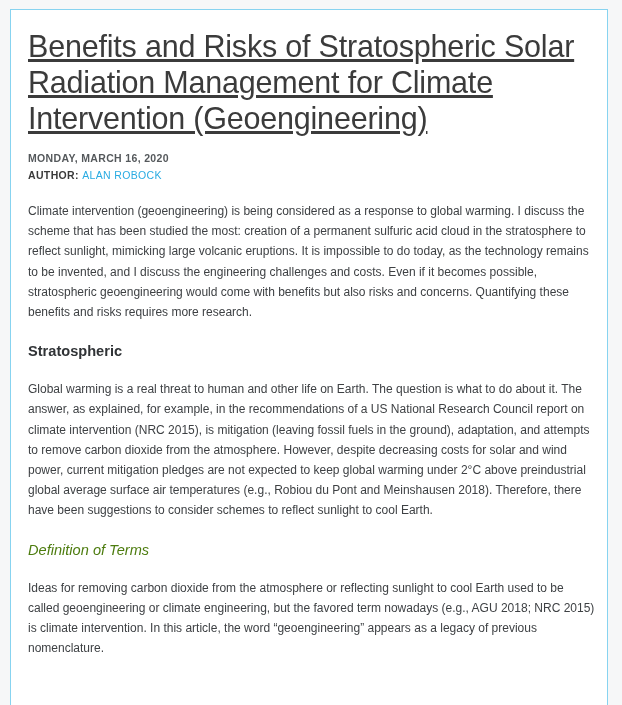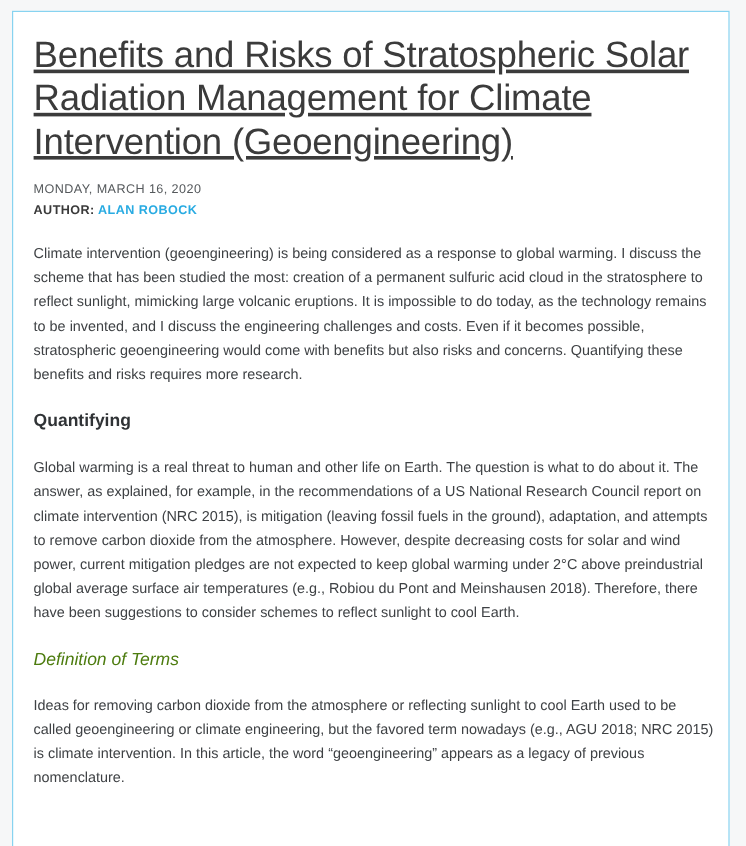--- a/index.html
+++ b/index.html
@@ -35,35 +35,35 @@
     margin: 0 0 14px 0;
     letter-spacing: -0.2px;
     max-width: 572px;
     text-decoration: underline;
   }
   .meta-date {
     font-size: 10.5px;
     letter-spacing: 0.35px;
     color: #55595c;
     text-transform: uppercase;
-    font-weight: 400;
+    font-weight: 700;
     margin: 16px 0 5px 0;
   }
   .meta-author {
     font-size: 10.5px;
     letter-spacing: 0.35px;
     text-transform: uppercase;
     font-weight: 700;
     color: #3a3a3a;
     margin: 0 0 20px 0;
   }
   .author-link {
     color: #29abe2;
     text-decoration: none;
-    font-weight: 700;
+    font-weight: 400;
     text-align: center;
   }
   .body-text {
     font-size: 12px;
     line-height: 20.2px;
     color: #3e4144;
     margin: 0 0 19px 0;
     max-width: 575px;
   }
   .section-heading {
@@ -92,21 +92,21 @@
 
     <div class="meta-date">MONDAY, MARCH 16, 2020</div>
 
     <div class="meta-author">
       <span>AUTHOR:</span>
       <a class="author-link" href="#">ALAN ROBOCK</a>
     </div>
 
     <p class="body-text">Climate intervention (geoengineering) is being considered as a response to global warming. I discuss the scheme that has been studied the most: creation of a permanent sulfuric acid cloud in the stratosphere to reflect sunlight, mimicking large volcanic eruptions. It is impossible to do today, as the technology remains to be invented, and I discuss the engineering challenges and costs. Even if it becomes possible, stratospheric geoengineering would come with benefits but also risks and concerns. Quantifying these benefits and risks requires more research.</p>
 
-    <h2 class="section-heading">Quantifying</h2>
+    <h2 class="section-heading">Stratospheric</h2>
 
     <p class="body-text">Global warming is a real threat to human and other life on Earth. The question is what to do about it. The answer, as explained, for example, in the recommendations of a US National Research Council report on climate intervention (NRC 2015), is mitigation (leaving fossil fuels in the ground), adaptation, and attempts to remove carbon dioxide from the atmosphere. However, despite decreasing costs for solar and wind power, current mitigation pledges are not expected to keep global warming under 2°C above preindustrial global average surface air temperatures (e.g., Robiou du Pont and Meinshausen 2018). Therefore, there have been suggestions to consider schemes to reflect sunlight to cool Earth.</p>
 
     <h3 class="sub-heading">Definition of Terms</h3>
 
     <p class="body-text">Ideas for removing carbon dioxide from the atmosphere or reflecting sunlight to cool Earth used to be called geoengineering or climate engineering, but the favored term nowadays (e.g., AGU 2018; NRC 2015) is climate intervention. In this article, the word “geoengineering” appears as a legacy of previous nomenclature.</p>
 
   </article>
 </div>
 

